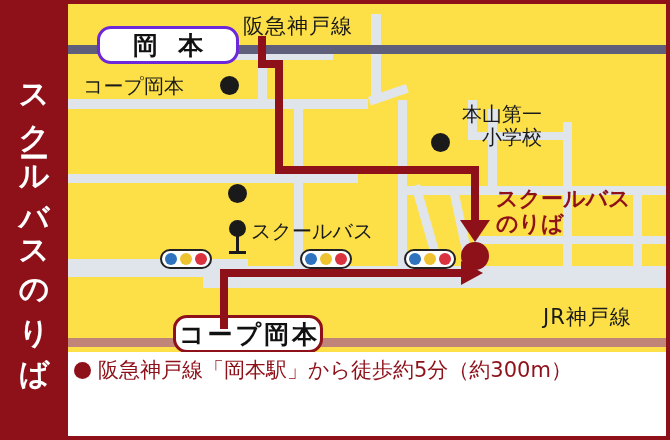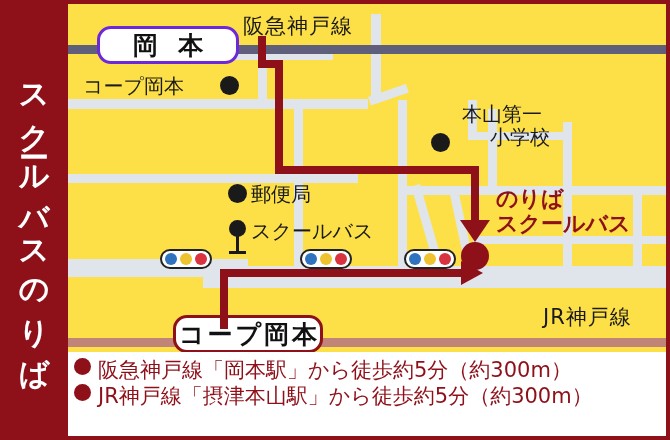--- a/index.html
+++ b/index.html
@@ -216,20 +216,21 @@
     top: 352px;
     width: 598px;
     height: 84px;
     background: #ffffff;
     z-index: 35;
     padding: 6px 0 0 6px;
     box-sizing: border-box;
   }
   .note-row {
     display: flex;
+    align-items: center;
     color: #8E1019;
     font-size: 21px;
     font-weight: 500;
     white-space: nowrap;
     line-height: 1.22;
   }
   .note-bullet {
     display: inline-block;
     width: 17px; height: 17px;
     border-radius: 50%;
@@ -298,26 +299,25 @@
                 border-left:22px solid #8E1019;"></div>
 
     <div class="station-plate plate-hankyu" style="left:29px; top:22px; width:142px; height:38px;">岡 本</div>
     <div class="station-plate plate-jr" style="left:105px; top:311px; width:150px; height:38px; letter-spacing:3px; text-indent:3px;">コープ岡本</div>
 
     <div class="poi" style="left:15px; top:69px;">コープ岡本</div>
     <div class="dot" style="left:152px; top:72px; width:19px; height:19px;"></div>
 
     <div class="poi poi-2line" style="left:394px; top:99px;">
       <div>本山第一</div>
-      <div style="margin-left:28px;">小学校</div>
+      <div style="margin-left:20px;">小学校</div>
     </div>
     <div class="dot" style="left:363px; top:129px; width:19px; height:19px;"></div>
 
     <div class="dot" style="left:160px; top:180px; width:19px; height:19px;"></div>
-    <div class="poi" style="left:183px; top:177px;">郵便局</div>
 
     <div class="bus-pole" style="left:161px; top:216px; width:17px; height:36px;">
       <div class="knob"></div>
       <div class="stem"></div>
       <div class="base"></div>
     </div>
     <div class="poi" style="left:183px; top:214px;">スクールバス</div>
 
     <div class="signal" style="left:92px; top:245px;">
       <i class="sig-b"></i>
@@ -330,32 +330,28 @@
       <i class="sig-r"></i>
     </div>
     <div class="signal" style="left:336px; top:245px;">
       <i class="sig-b"></i>
       <i class="sig-y"></i>
       <i class="sig-r"></i>
     </div>
 
     <div class="dest-dot" style="left:393px; top:238px;"></div>
     <div class="dest-label" style="left:428px; top:183px;">
+      <div>スクールバス</div>
       <div>のりば</div>
-      <div>スクールバス</div>
     </div>
 
   </div>
 
   <div class="notes">
     <div class="note-row">
       <span class="note-bullet"></span>
       <span>阪急神戸線「岡本駅」から徒歩約5分（約300m）</span>
     </div>
-    <div class="note-row">
-      <span class="note-bullet"></span>
-      <span>JR神戸線「摂津本山駅」から徒歩約5分（約300m）</span>
-    </div>
   </div>
 
   <div class="frame-border"></div>
 
 </div>
 
 </body></html>

